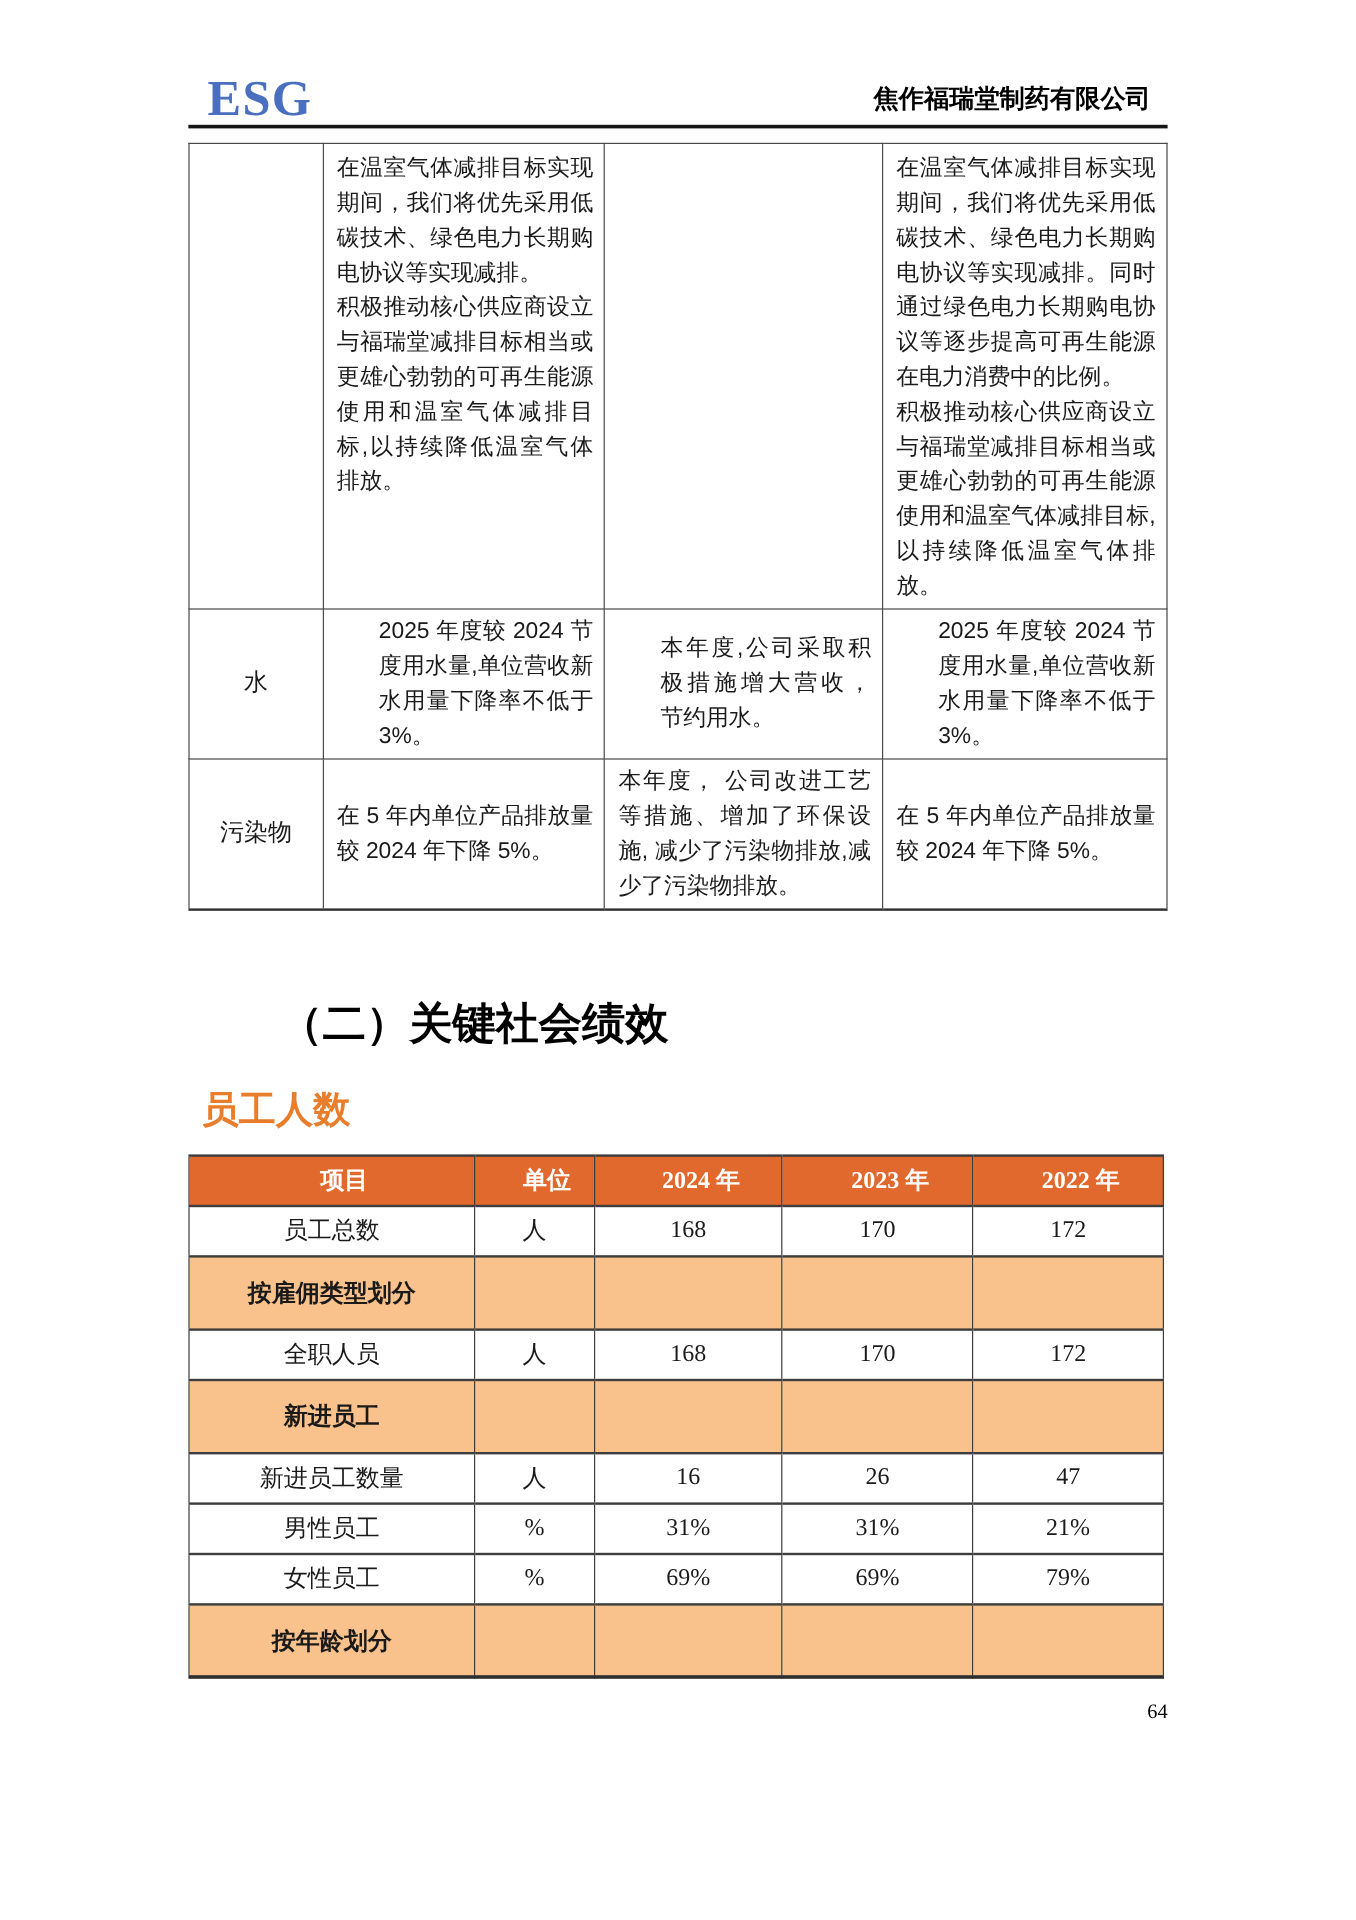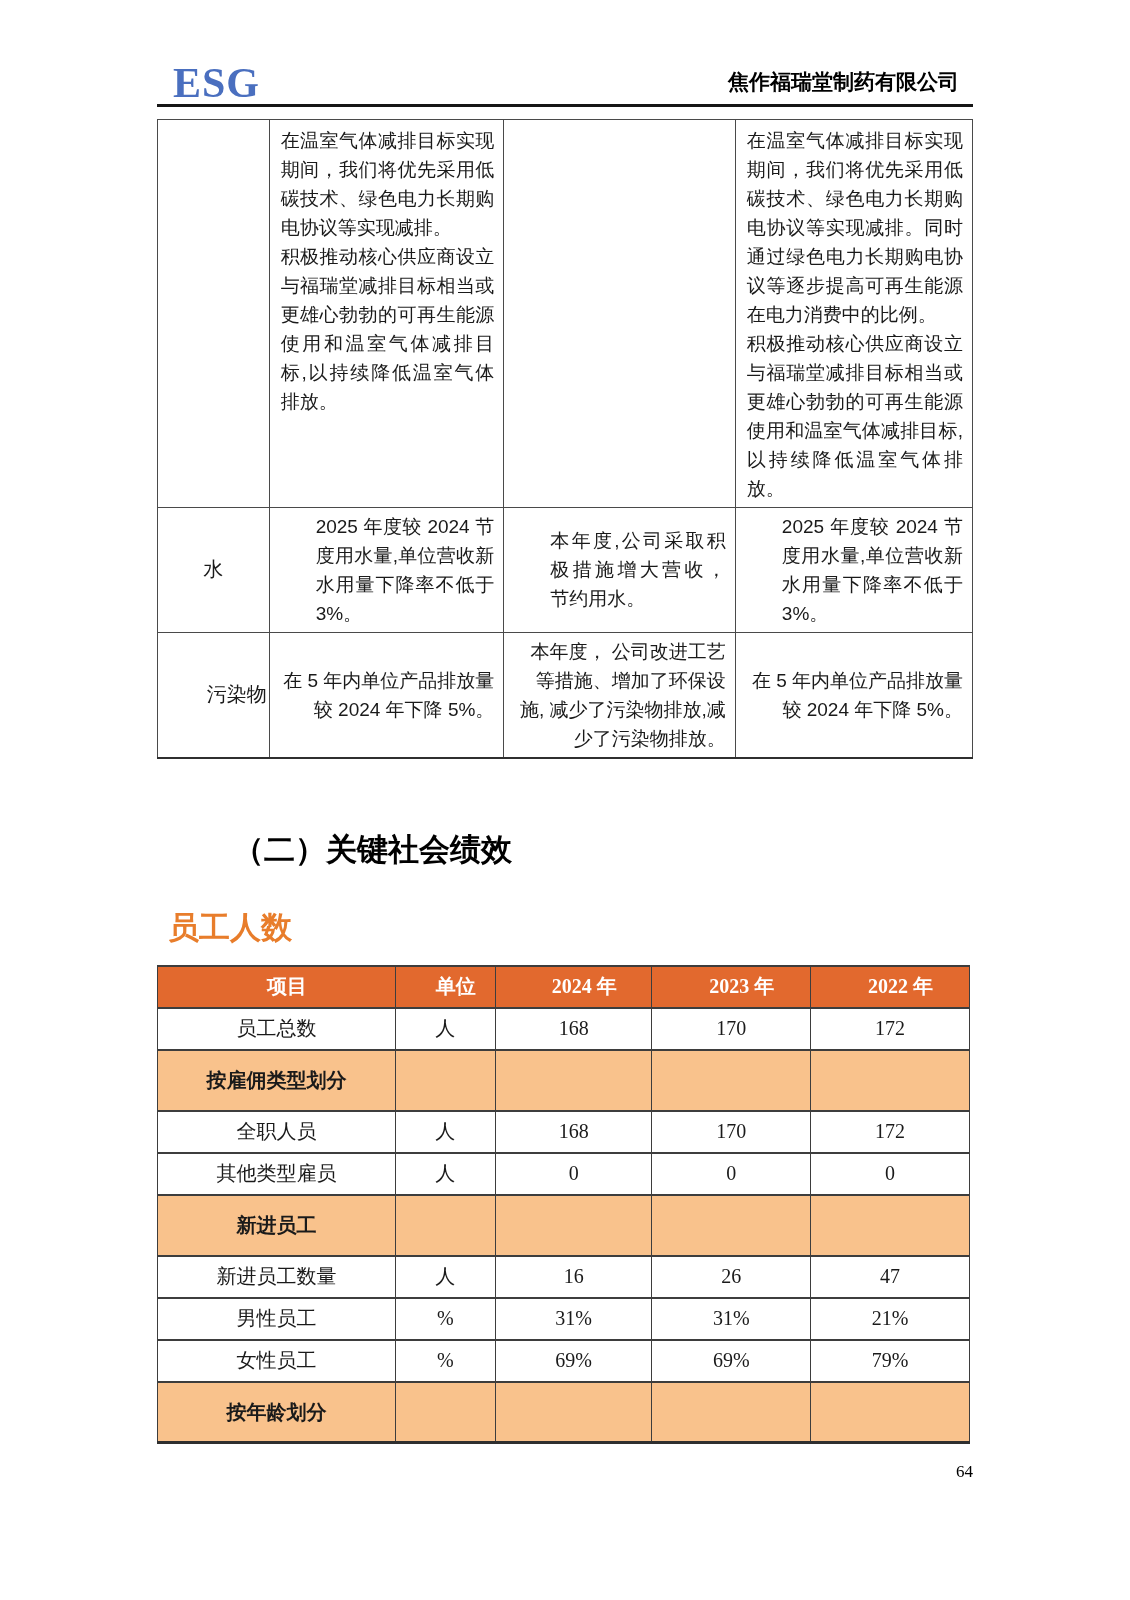--- a/index.html
+++ b/index.html
@@ -36,30 +36,30 @@
     font-size:19px; line-height:29px;
     vertical-align:middle;
     padding:4px 9px 4px 11px;
   }
   .goals-table .row-goal td { height:356px; vertical-align:top; padding-top:6px; }
   .goals-table .row-water td { height:88px;padding-left:46px; }
   .goals-table .row-pollutant td { height:119px; }
   .goals-table td.c-label { text-align:center; font-size:20px; padding:4px 2px; }
   .goals-table td.c-body { text-align:justify; white-space:pre-line; }
   .goals-table { border-bottom:2px solid #7f1d1d; }
-  .goals-table .row-pollutant td { border-bottom:2px solid #2f2f2f;text-align:right; }
+  .goals-table .row-pollutant td { border-bottom:2px solid #2f2f2f; }
 
   
   .section-heading {
     margin-top:70px; margin-left:76px;
     font-family:"Liberation Serif", serif;
-    font-size:31px; font-weight:bold; color:#000;
+    font-size:36px; font-weight:bold; color:#000;
   }
   .sub-heading {
-    margin-top:36px; margin-left:11px;
+    margin-top:26px; margin-left:11px;
     font-size:31px; font-weight:600; color:#e87d2b;
   }
 
   
   .emp-table { width:813px; margin-top:16px; border-bottom:3px solid #2f2f2f; }
   .emp-table td, .emp-table th {
     border:1px solid #3d3d3d;
     border-top-width:2px; border-bottom-width:2px;
     text-align:center; vertical-align:middle;
     font-size:20px; font-weight:normal;
@@ -155,27 +155,20 @@
         <td></td>
         <td></td>
       </tr>
       <tr class="row-data">
         <td>全职人员</td>
         <td>人</td>
         <td class="serif">168</td>
         <td class="serif">170</td>
         <td class="serif">172</td>
       </tr>
-      <tr class="row-data">
-        <td>其他类型雇员</td>
-        <td>人</td>
-        <td class="serif">0</td>
-        <td class="serif">0</td>
-        <td class="serif">0</td>
-      </tr>
       <tr class="row-band">
         <td>新进员工</td>
         <td></td>
         <td></td>
         <td></td>
         <td></td>
       </tr>
       <tr class="row-data">
         <td>新进员工数量</td>
         <td>人</td>

